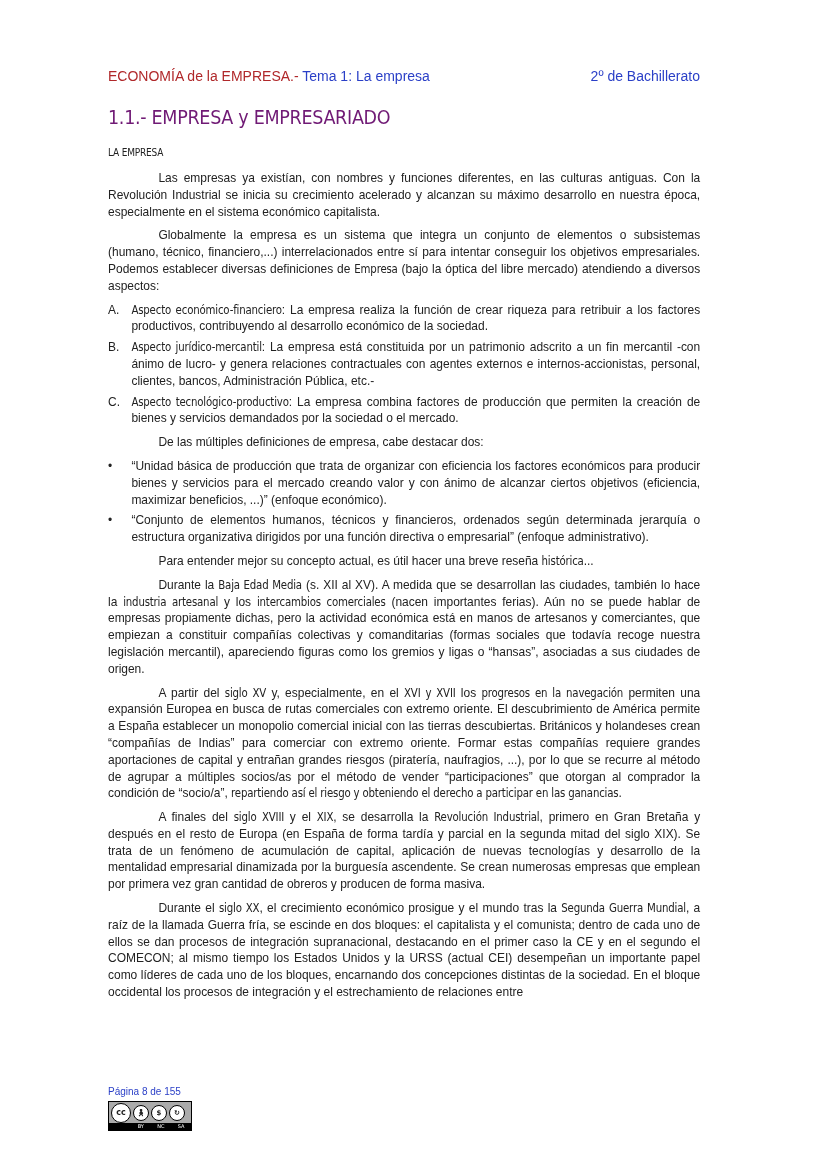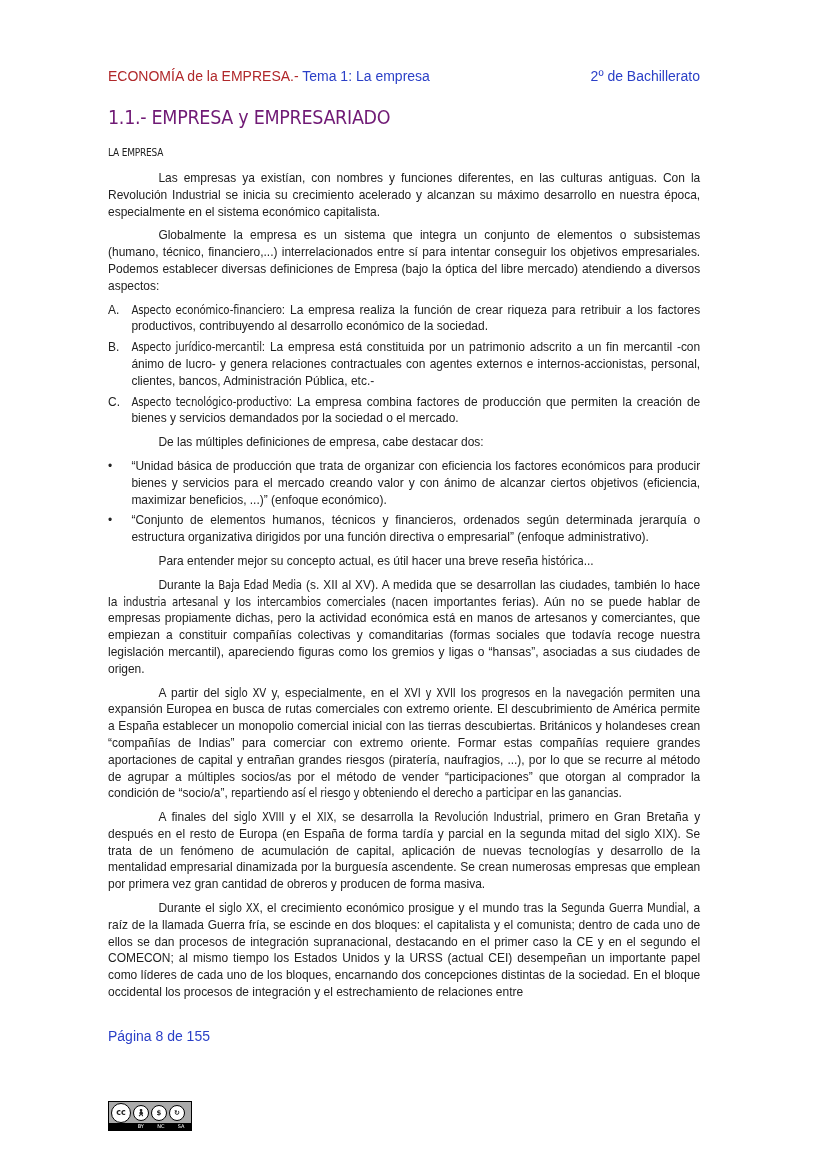--- a/index.html
+++ b/index.html
@@ -15,21 +15,21 @@
   .subtitle { position:absolute; top:147px; left:108px; font-size:10px; color:#222;
               font-family:"DejaVu Sans Condensed","DejaVu Sans", sans-serif; letter-spacing:-0.2px; }
   .body { position:absolute; top:170px; left:108px; width:592px; font-size:13.3px; line-height:16.8px;
           text-align:justify; transform:scaleX(0.9); transform-origin:left top; width:658px; }
   p { margin:0 0 7px 0; }
   p.ind { text-indent:56px; }
   .list { margin:0 0 7px 0; padding:0; list-style:none; }
   .list li { position:relative; padding-left:26px; margin-bottom:4px; }
   .list li .mk { position:absolute; left:0; top:0; }
   b, .bold { font-family:"DejaVu Sans Condensed","DejaVu Sans", sans-serif; font-weight:normal; font-size:12.6px; letter-spacing:-0.2px; }
-  .footer { position:absolute; top:1028px; left:108px; font-size:14px; color:#2a3fc7;
+  .footer { position:absolute; top:1086px; left:108px; font-size:10px; color:#2a3fc7;
             font-family:"Liberation Sans", sans-serif; }
   .cc { position:absolute; top:1101px; left:108px; width:82px; height:28px; background:#ababab;
         border:1px solid #000; display:flex; flex-direction:column; }
   .cc .icons { display:flex; gap:2px; padding:2px 2px 0 2px; height:17px; align-items:center; }
   .cc .ic { width:16px; height:16px; border-radius:50%; border:1.5px solid #000; background:#fff;
             font-size:7px; font-weight:bold; display:flex; align-items:center; justify-content:center;
             font-family:"DejaVu Sans", sans-serif; box-sizing:border-box; }
   .cc .ic.big { width:20px; height:20px; font-size:8px; }
   .cc .lbls { background:#000; color:#fff; font-size:5px; display:flex; justify-content:space-around;
               padding-left:22px; height:7px; line-height:7px; margin-top:auto; font-family:"DejaVu Sans", sans-serif; }

